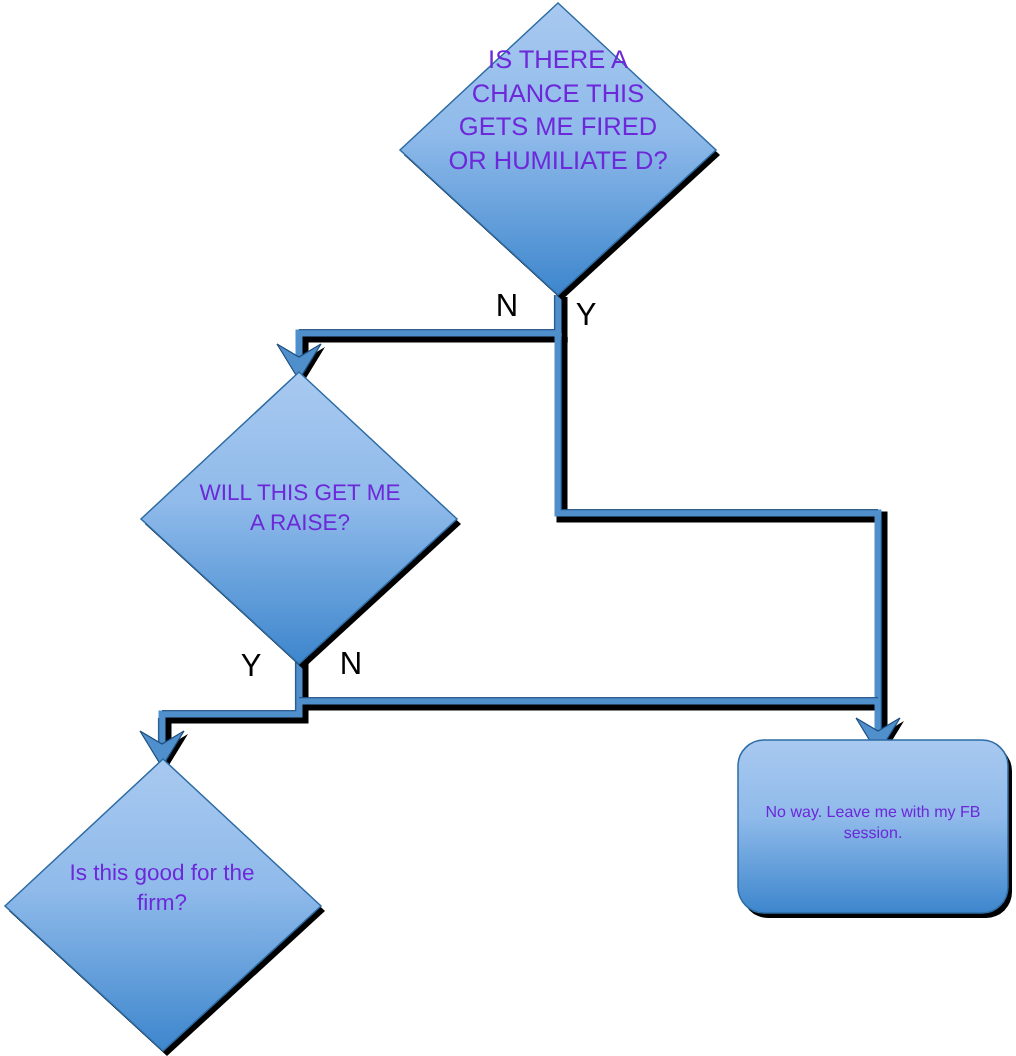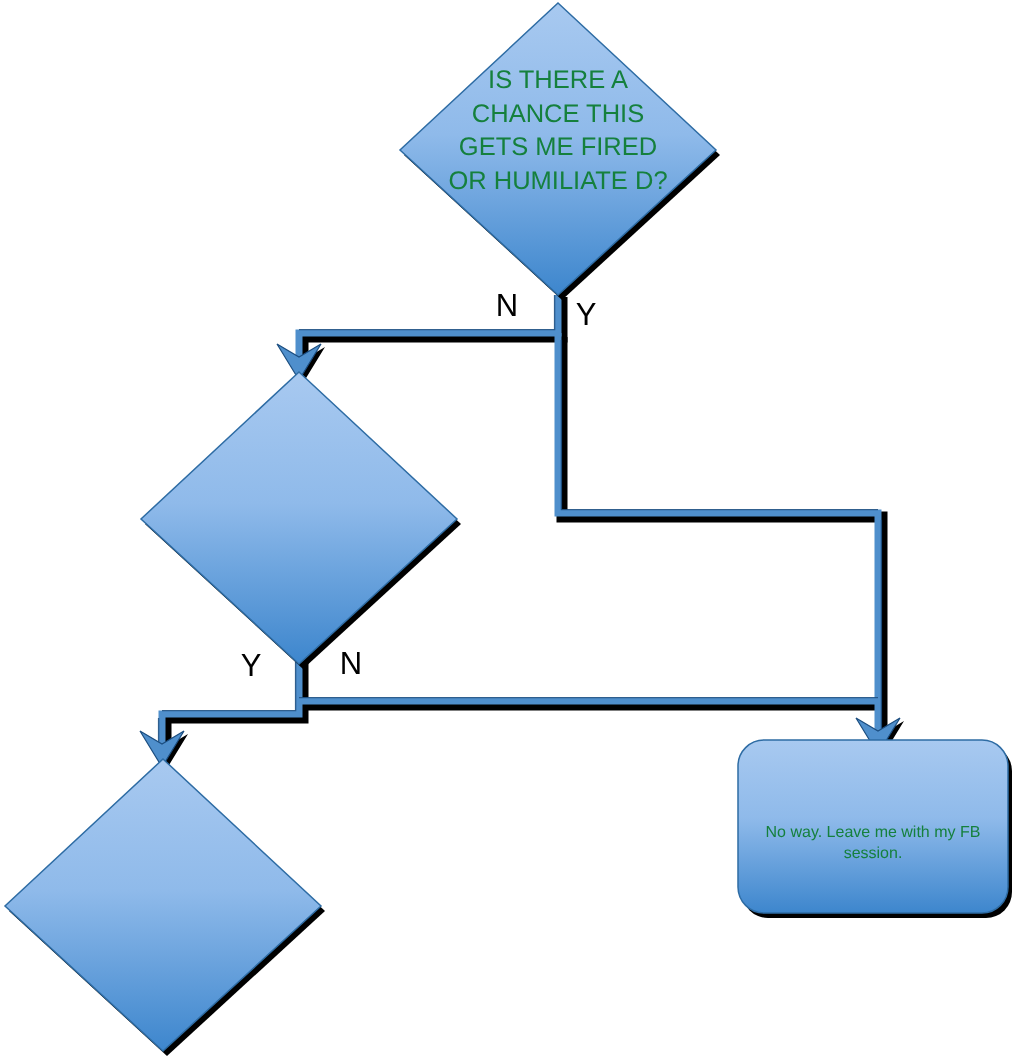--- a/index.html
+++ b/index.html
@@ -20,27 +20,26 @@
   }
   #flow-svg {
     position: absolute;
     left: 0;
     top: 0;
     width: 1016px;
     height: 1056px;
   }
   .node-label {
     position: absolute;
-    color: #15803d;
+    color: #6d28d9;
     text-align: center;
     line-height: 1.32;
     white-space: pre-line;
     pointer-events: none;
     text-rendering: geometricPrecision;
-    margin-top: 20px;
   }
   .edge-label {
     position: absolute;
     color: #000000;
     font-size: 31px;
     font-weight: 400;
     line-height: 1;
     text-align: center;
     font-family: "Liberation Sans", sans-serif;
   }
@@ -133,21 +132,23 @@
     <g>
       <polygon points="558,3 716,150 558,295 400,150" fill="url(#shapeGrad)" stroke="#2e6ca4" stroke-width="1.5"></polygon>
       <polygon points="299,372 457,519 299,664 141,519" fill="url(#shapeGrad)" stroke="#2e6ca4" stroke-width="1.5"></polygon>
       <polygon points="163,759 321,906 163,1051 5,906" fill="url(#shapeGrad)" stroke="#2e6ca4" stroke-width="1.5"></polygon>
       <rect x="738" y="740" width="270" height="173" rx="26" ry="26" fill="url(#shapeGrad)" stroke="#2e6ca4" stroke-width="1.5"></rect>
     </g>
   </svg>
 
   <div class="node-label" id="label-decision-fired">IS THERE A CHANCE THIS GETS ME FIRED OR HUMILIATE D?</div>
 
+  <div class="node-label" id="label-decision-raise">WILL THIS GET ME A RAISE?</div>
 
+  <div class="node-label" id="label-decision-firm">Is this good for the firm?</div>
 
   <div class="node-label" id="label-terminal-noway">No way. Leave me with my FB session.</div>
 
   <div class="edge-label" style="left:492px; top:290px; width:30px;">N</div>
 
   <div class="edge-label" style="left:573px; top:299px; width:26px;">Y</div>
 
   <div class="edge-label" style="left:238px; top:650px; width:26px;">Y</div>
 
   <div class="edge-label" style="left:336px; top:648px; width:30px;">N</div>

